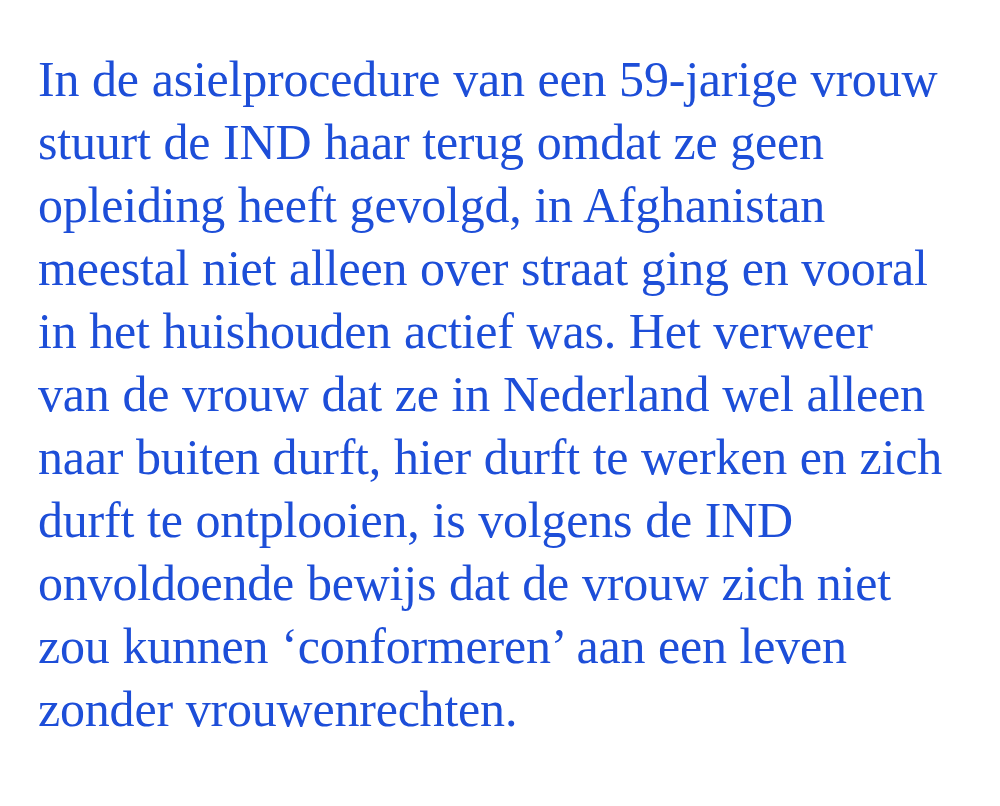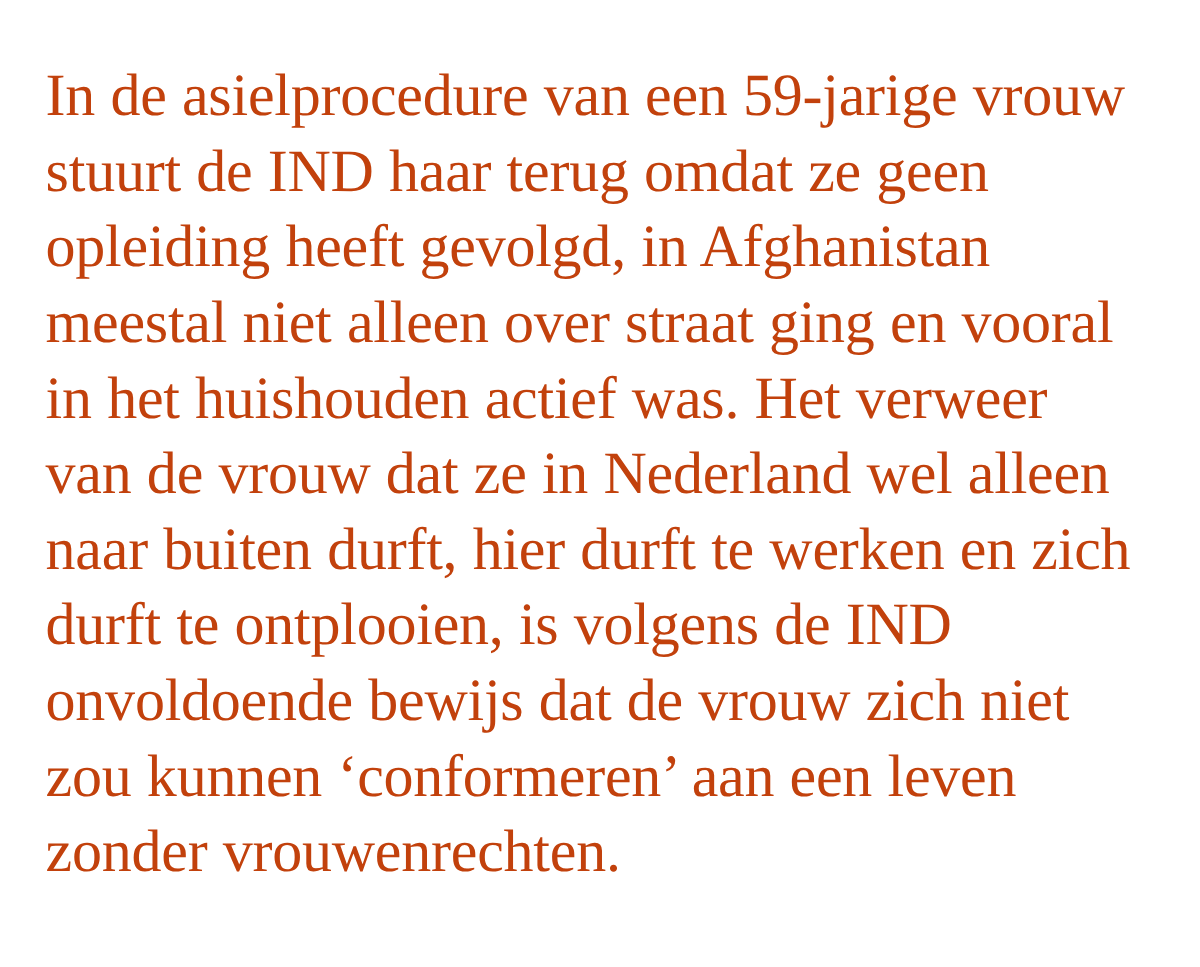--- a/index.html
+++ b/index.html
@@ -23,21 +23,21 @@
     display: flex;
     flex-direction: column;
     justify-content: flex-start;
   }
   .pullquote {
     font-family: "Liberation Serif", "DejaVu Serif", serif;
     font-size: 50px;
     line-height: 63px;
     font-weight: 400;
     letter-spacing: -0.2px;
-    color: #c2410c;
+    color: #1d4ed8;
     margin: 0;
     word-spacing: 0.5px;
     text-align: left;
     hyphens: none;
   }
 </style>
 </head>
 <body>
 
 <div class="page">

